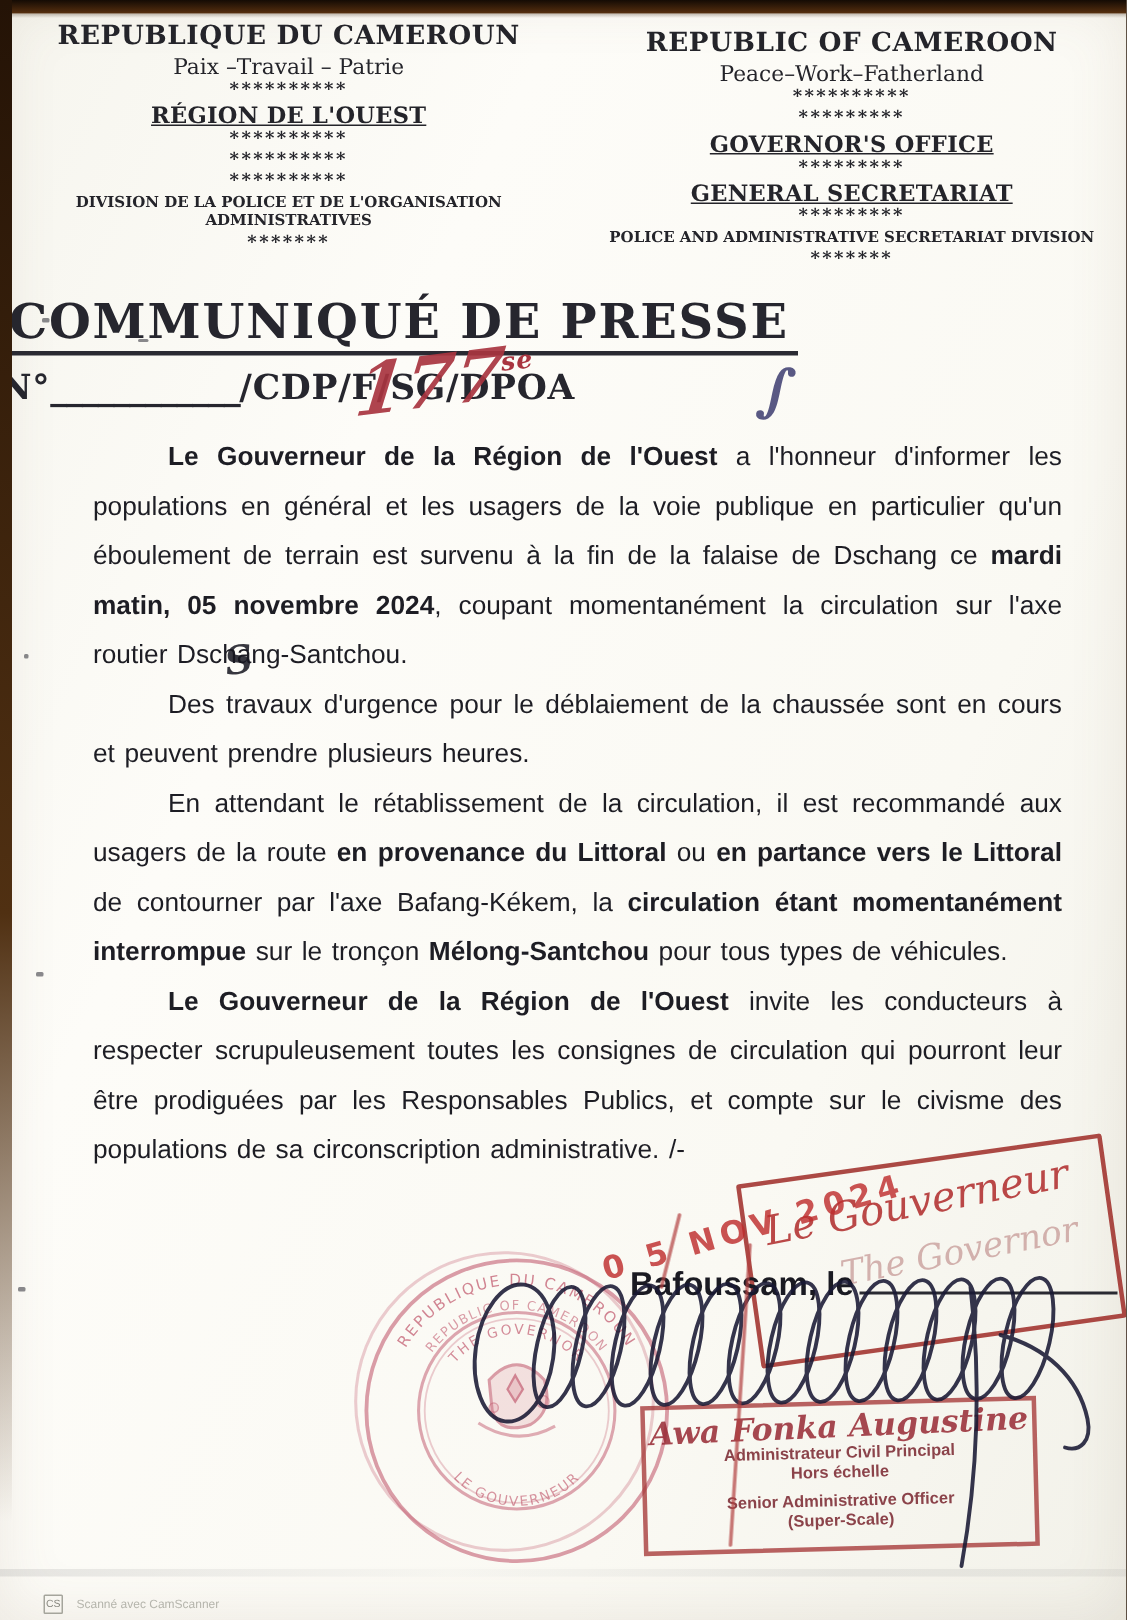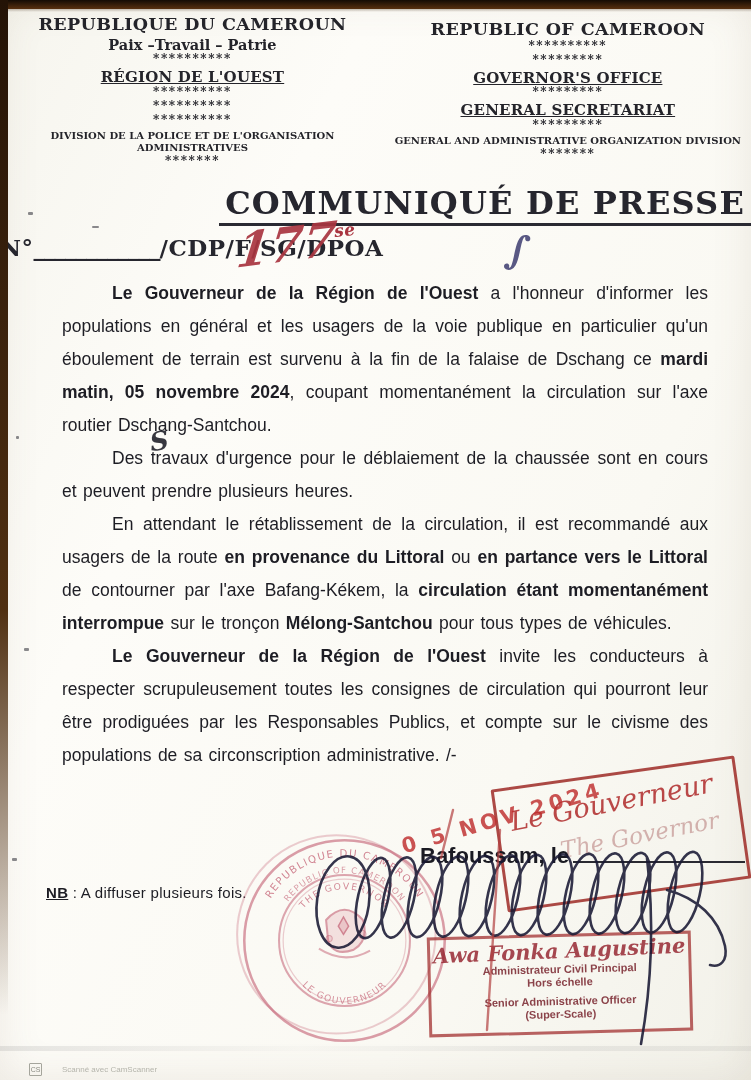--- a/index.html
+++ b/index.html
@@ -17,26 +17,26 @@
   .smudge{position:absolute;left:0;right:0;top:1046px;height:5px;
     background:linear-gradient(to right,rgba(150,150,150,.22),rgba(200,200,200,.06) 40%,rgba(160,160,160,.18) 75%,rgba(140,140,140,.12));}
   
   .masthead{display:flex;justify-content:space-between;padding:15px 8px 0 28px;
     font-family:"DejaVu Serif","Liberation Serif",serif;color:#24242a;}
   .col{text-align:center;}
   .col-left{width:46%;}
   .col-right{width:49%;padding-top:5px;}
   .h{line-height:1.12;}
   .h-name{font-size:17.5px;font-weight:bold;letter-spacing:.4px;}
-  .h-motto{font-size:14.5px;margin-top:2px;font-weight:bold;}
+  .h-motto{font-size:14.5px;margin-top:2px;}
   .h-stars{font-size:12px;font-weight:bold;letter-spacing:1.6px;line-height:9px;margin:2px 0 5px;}
   .h-line{font-size:15px;font-weight:bold;letter-spacing:.2px;margin-top:4px;text-decoration:underline;}
   .h-line2{font-size:10px;font-weight:bold;margin-top:4px;line-height:1.25;}
   
-  .title-wrap{text-align:right;margin-top:13px;}
+  .title-wrap{text-align:left;margin-top:13px;}
   .doc-title{display:inline-block;font-family:"DejaVu Serif","Liberation Serif",serif;
     font-size:32px;font-weight:bold;letter-spacing:1.2px;color:#26262e;
     border-bottom:3px solid #2a2a32;padding:0 6px 1px;}
   .ref-line{position:relative;text-align:left;margin-top:8px;
     font-family:"DejaVu Serif","Liberation Serif",serif;font-size:23px;font-weight:bold;
     color:#26262e;letter-spacing:.5px;height:36px;}
   .ref-us{letter-spacing:-1px;}
   .hand-number{position:absolute;left:237px;top:-17px;font-family:"DejaVu Serif",serif;
     font-style:italic;font-weight:bold;font-size:47px;color:#a93540;
     transform:rotate(-7deg) skewX(-14deg);opacity:.92;}
@@ -69,21 +69,21 @@
   .nb-label{font-weight:bold;text-decoration:underline;}
   .name-stamp{position:absolute;left:428px;top:934px;width:258px;height:94px;
     border:3px solid rgba(165,55,55,.78);transform:rotate(-1.5deg);text-align:center;z-index:2;}
   .ns-name{font-family:"DejaVu Serif",serif;font-style:italic;font-weight:bold;font-size:21px;
     color:rgba(150,40,50,.85);margin-top:1px;transform:rotate(-1deg);}
   .ns-t{font-size:11px;font-weight:bold;color:rgba(120,35,45,.85);line-height:13px;}
   .ns-gap{margin-top:6px;}
   .stamp-svg{position:absolute;left:232px;top:828px;z-index:1;}
   .sig-svg{position:absolute;left:295px;top:800px;z-index:3;}
   .mark{position:absolute;background:#2c2c34;opacity:.55;border-radius:1px;}
-  .wm{position:absolute;left:6px;top:1063px;display:flex;align-items:center;gap:20px;
+  .wm{position:absolute;left:6px;top:1063px;display:flex;align-items:center;gap:9px;
     color:#b5b5ac;font-size:8px;padding-left:23px;}
   .wm-icon{width:11px;height:11px;border:1px solid #a5a59c;font-size:7px;display:flex;
     align-items:center;justify-content:center;color:#8a8a82;border-radius:1px;}
 </style>
 </head>
 <body>
 
 <div class="page">
   <div class="edge-top"></div>
   <div class="edge-left"></div>
@@ -96,27 +96,28 @@
         <div class="h h-stars">**********</div>
         <div class="h h-line">RÉGION DE L'OUEST</div>
         <div class="h h-stars">**********</div>
         <div class="h h-stars">**********</div>
         <div class="h h-stars">**********</div>
         <div class="h h-line2">DIVISION DE LA POLICE ET DE L'ORGANISATION ADMINISTRATIVES</div>
         <div class="h h-stars">*******</div>
       </div>
     <div class="col col-right">
         <div class="h h-name">REPUBLIC OF CAMEROON</div>
+        <div class="h h-motto">Peace–Work–Fatherland</div>
         <div class="h h-stars">**********</div>
         <div class="h h-stars">*********</div>
         <div class="h h-line">GOVERNOR'S OFFICE</div>
         <div class="h h-stars">*********</div>
         <div class="h h-line">GENERAL SECRETARIAT</div>
         <div class="h h-stars">*********</div>
-        <div class="h h-line2">GENERAL AND ADMINISTRATIVE ORGANIZATION DIVISION</div>
+        <div class="h h-line2">POLICE AND ADMINISTRATIVE SECRETARIAT DIVISION</div>
         <div class="h h-stars">*******</div>
       </div>
   </header>
 
   <div class="title-wrap">
     <span class="doc-title">COMMUNIQUÉ DE PRESSE</span>
   </div>
 
   <div class="ref-line">
     <span>N°</span><span class="ref-us">____________</span><span>/CDP/F/SG/DPOA</span>
@@ -138,23 +139,20 @@
     <div class="gov-line1">Le Gouverneur</div>
     <div class="gov-line2">The Governor</div>
   </div>
 
   <div class="date-stamp">0 5 NOV 2024</div>
 
   <div class="place-line">
     <span>Bafoussam, le</span><span class="fill-line"></span>
   </div>
 
-  <div class="nb-note">
-    <span class="nb-label">NB</span><span> : A diffuser plusieurs fois.</span>
-  </div>
 
   <svg class="stamp-svg" width="225" height="225" viewBox="0 0 220 220">
     <defs>
       <path id="arcTop" d="M 26,112 A 84,84 0 0 1 194,112"></path>
       <path id="arcTop2" d="M 42,112 A 68,68 0 0 1 178,112"></path>
       <path id="arcGov" d="M 58,112 A 52,52 0 0 1 162,112"></path>
       <path id="arcBottom" d="M 54,116 A 56,56 0 0 0 166,116"></path>
     </defs>
     <g fill="none" stroke="#c35e72">
       <circle cx="110" cy="110" r="98" stroke-width="2.5" opacity=".6"></circle>

